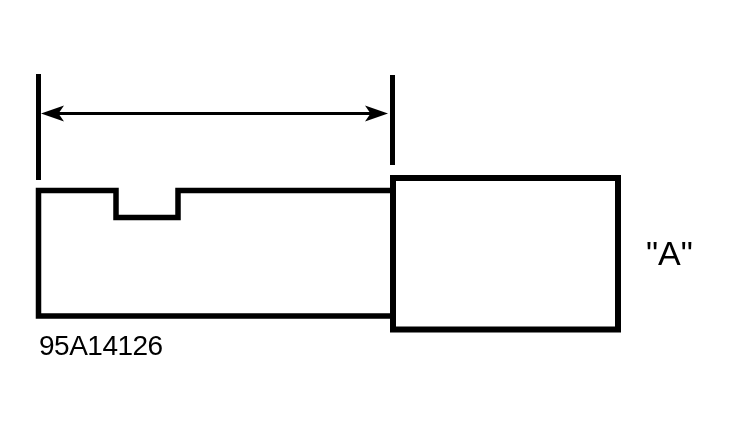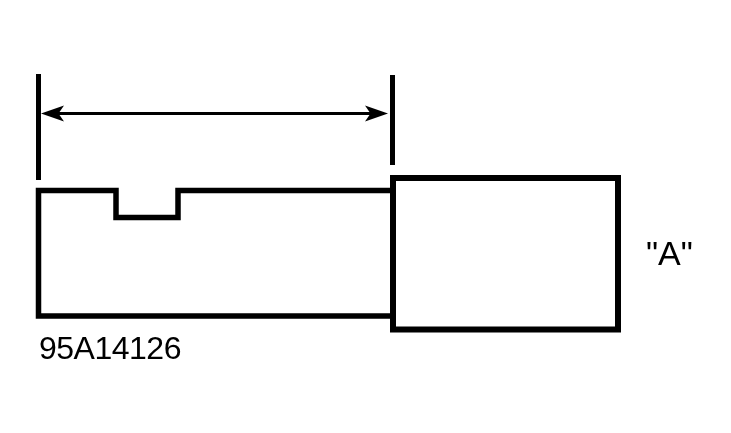--- a/index.html
+++ b/index.html
@@ -28,21 +28,21 @@
     white-space: nowrap;
   }
   .label-a {
     left: 646px;
     top: 236px;
     font-size: 34px;
   }
   .fig-number {
     left: 39px;
     top: 332px;
-    font-size: 32px;
+    font-size: 28px;
     letter-spacing: -0.5px;
   }
 </style>
 </head>
 <body>
 
 <div class="canvas">
 
   <svg width="731" height="433" viewBox="0 0 731 433" fill="none" stroke="currentColor" stroke-linecap="butt" stroke-linejoin="miter">
 

